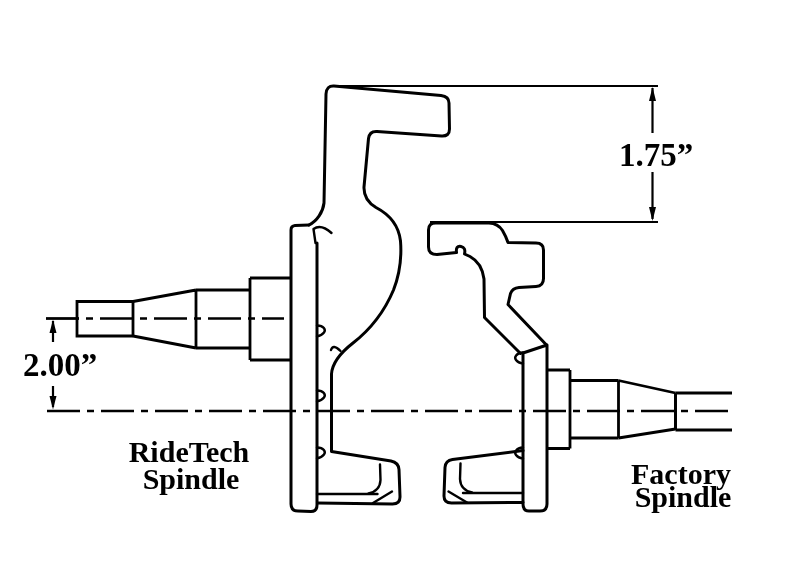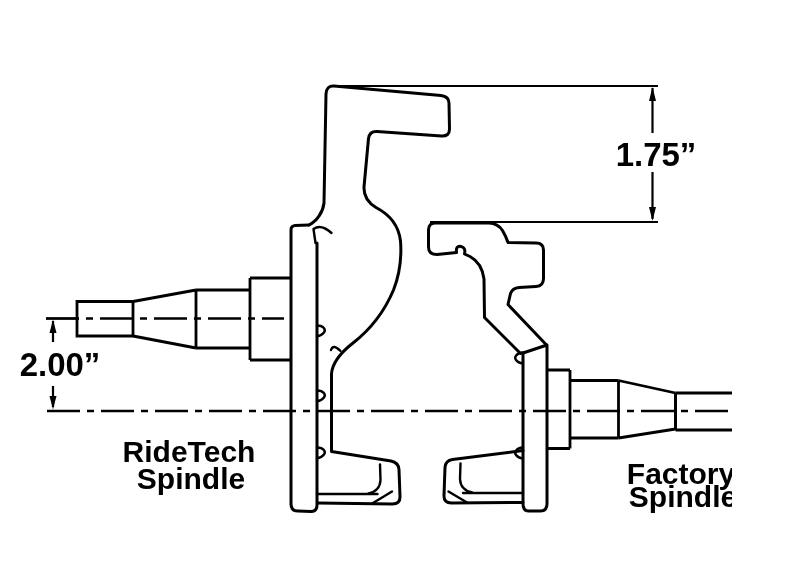--- a/index.html
+++ b/index.html
@@ -2,21 +2,21 @@
 <html><head>
 <meta charset="utf-8">
 <style>
   html, body { margin: 0; padding: 0; background: #fff; }
   .stage {
     position: relative;
     width: 732px;
     height: 579px;
     background: #ffffff;
     overflow: hidden;
-    font-family: Liberation Sans, sans-serif;
+    font-family: Liberation Serif, serif;
   }
   svg { display: block; }
   .outline  { fill: none; stroke: #000; stroke-width: 3;   stroke-linecap: round; stroke-linejoin: round; }
   .shaft    { fill: none; stroke: #000; stroke-width: 2.8; stroke-linecap: butt;  stroke-linejoin: miter; }
   .detail   { fill: none; stroke: #000; stroke-width: 2.4; stroke-linecap: round; stroke-linejoin: round; }
   .cline    { fill: none; stroke: #000; stroke-width: 2.4; stroke-dasharray: 33 7 7 7; stroke-linecap: butt; }
   .dimline  { fill: none; stroke: #000; stroke-width: 2.2; stroke-linecap: butt; }
   .arrow    { fill: #000; stroke: none; }
   .dimtext  { font-weight: bold; font-size: 33px; fill: #000; text-anchor: middle; }
   .labeltext{ font-weight: bold; font-size: 30px; fill: #000; text-anchor: middle; }

